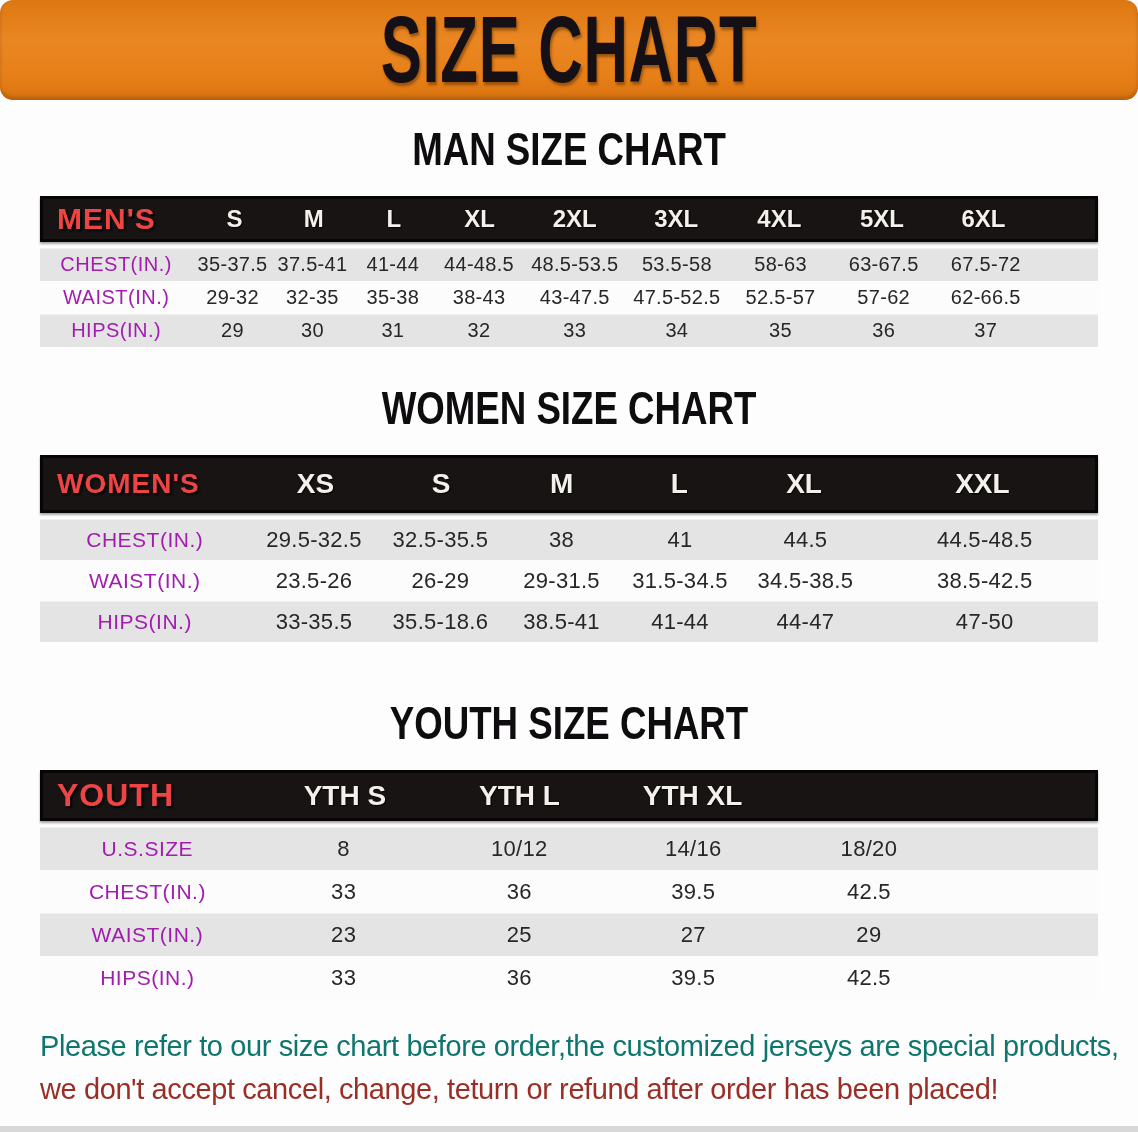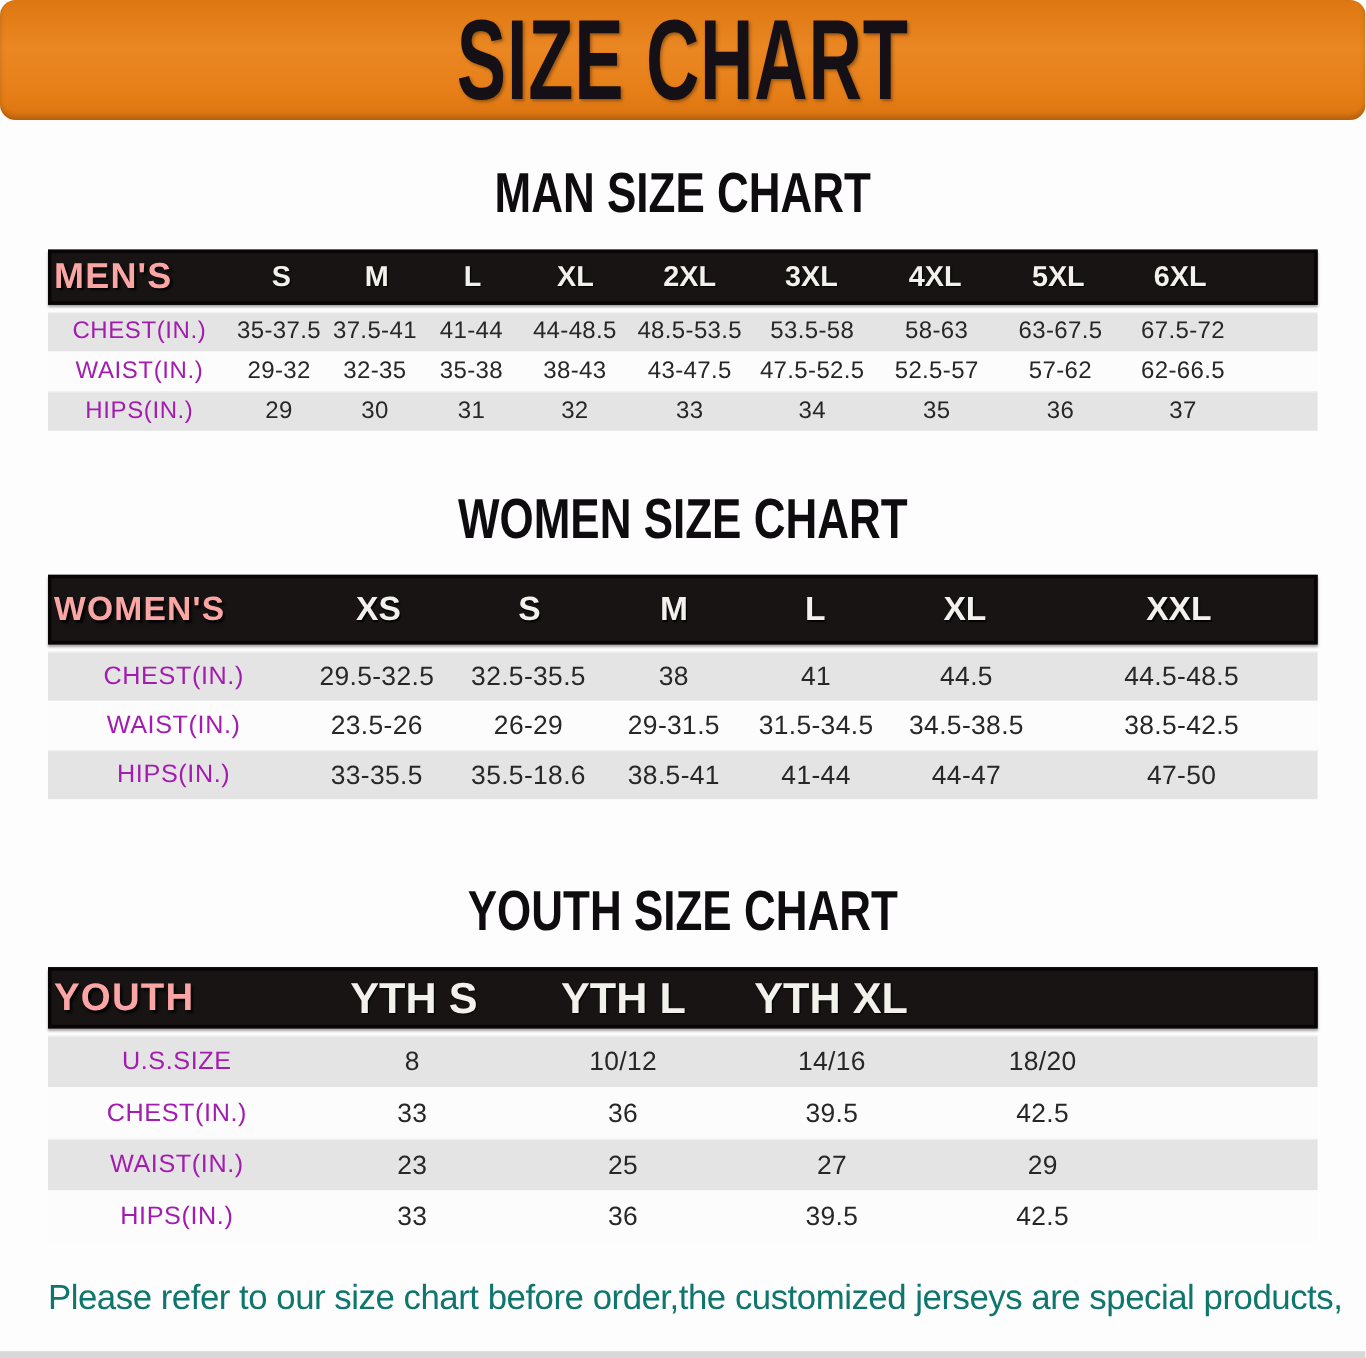--- a/index.html
+++ b/index.html
@@ -32,21 +32,21 @@
     font-weight: 800;
     color: #141016;
     letter-spacing: 1px;
     transform: scale(0.70, 1.08);
     transform-origin: center;
     text-shadow: 2px 2px 3px rgba(60,30,0,0.45);
     white-space: nowrap;
   }
 
   
-  .chart-section { text-align: center; margin-top: 12px; }
+  .chart-section { text-align: center; }
   .sec-men   { padding-top: 24px; }
   .sec-women { padding-top: 36px; }
   .sec-youth { padding-top: 56px; }
   .section-heading {
     margin: 0 0 22px 0;
     height: 50px;
     line-height: 50px;
     font-size: 47px;
     font-weight: 800;
     color: #0e0c0e;
@@ -65,22 +65,22 @@
   .thead {
     background: #191414;
     border: 3px solid #070505;
     box-sizing: border-box;
     margin-bottom: 6px;
     box-shadow: 0 2px 2px rgba(0,0,0,0.35);
   }
   .cell { text-align: center; white-space: nowrap; }
   .head-label {
     text-align: left;
-    padding-left: 2px;
-    color: #fca5a5;
+    padding-left: 14px;
+    color: #ef4444;
     font-weight: 800;
     letter-spacing: 1px;
     text-shadow: 2px 2px 2px rgba(0,0,0,0.9);
   }
   .head-cell {
     color: #f3f1ec;
     font-weight: 600;
     text-shadow: 1px 1px 1px rgba(0,0,0,0.9);
   }
   .row-gray  { background: #e5e4e4; box-shadow: inset 0 1px 0 #f2f1f1; }
@@ -102,21 +102,21 @@
   .grid-women .drow  { height: 41px; font-size: 22px; }
   .grid-women .head-label { font-size: 28px; }
   .grid-women .head-cell  { font-size: 28px; }
   .grid-women .row-label  { font-size: 21px; }
 
   
   .grid-youth .trow { grid-template-columns: 20.3% 16.8% 16.4% 16.5% 16.7% 13.3%; }
   .grid-youth .thead { height: 51px; }
   .grid-youth .drow  { height: 43px; font-size: 22px; }
   .grid-youth .head-label { font-size: 32px; }
-  .grid-youth .head-cell  { font-size: 36px; }
+  .grid-youth .head-cell  { font-size: 28px; }
   .grid-youth .row-label  { font-size: 21px; }
 
   
   .disclaimer {
     margin: 26px 0 0 40px;
     width: 1062px;
   }
   .disclaimer p {
     margin: 0;
     font-size: 29px;
@@ -284,16 +284,17 @@
           <div class="cell value-cell">36</div>
           <div class="cell value-cell">39.5</div>
           <div class="cell value-cell">42.5</div>
           <div class="cell value-cell"></div>
         </div>
       </div>
   </section>
 
   <footer class="disclaimer">
     <p class="disc-line-1">Please refer to our size chart before order,the customized jerseys are special products,</p>
+    <p class="disc-line-2">we don't accept cancel, change, teturn or refund after order has been placed!</p>
   </footer>
 
   <div class="bottom-strip"></div>
 </div>
 
 </body></html>

